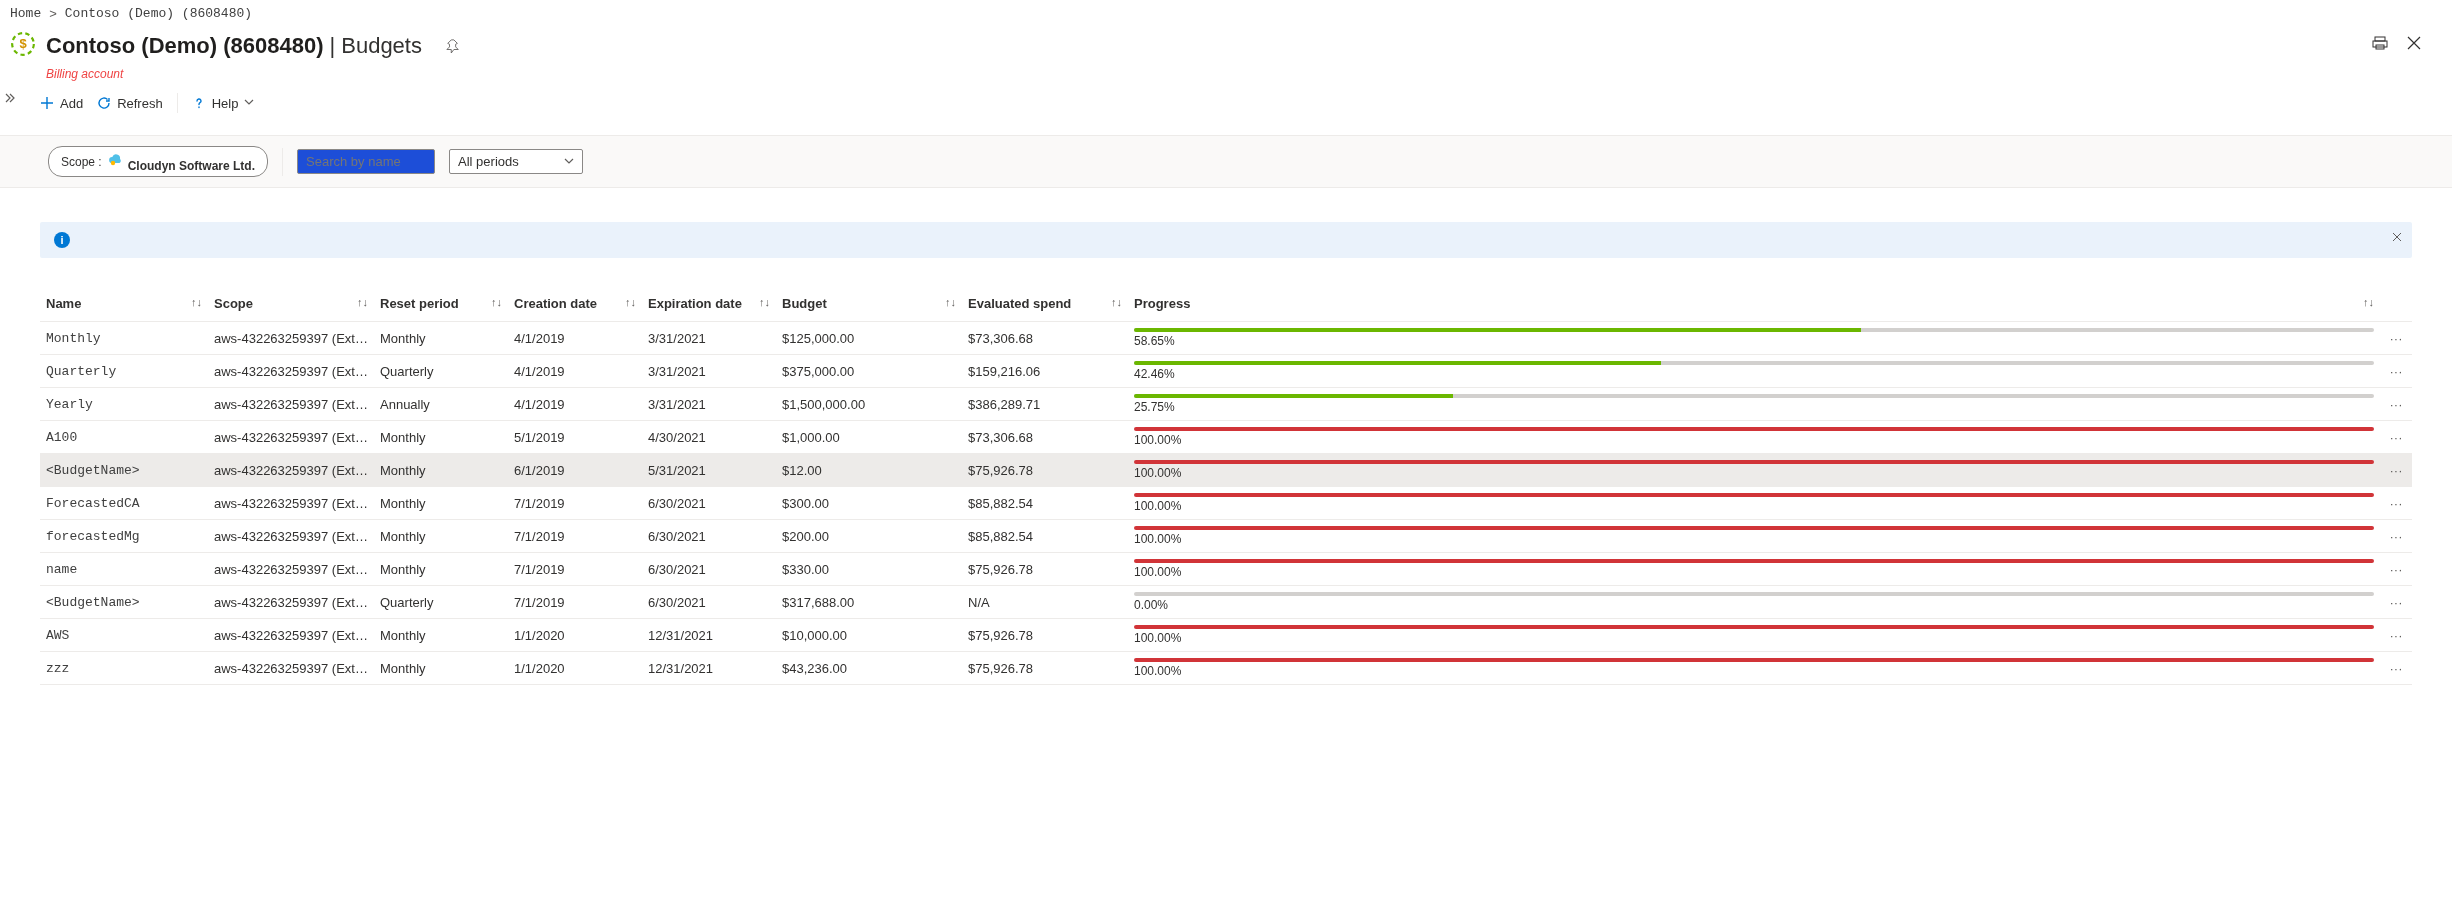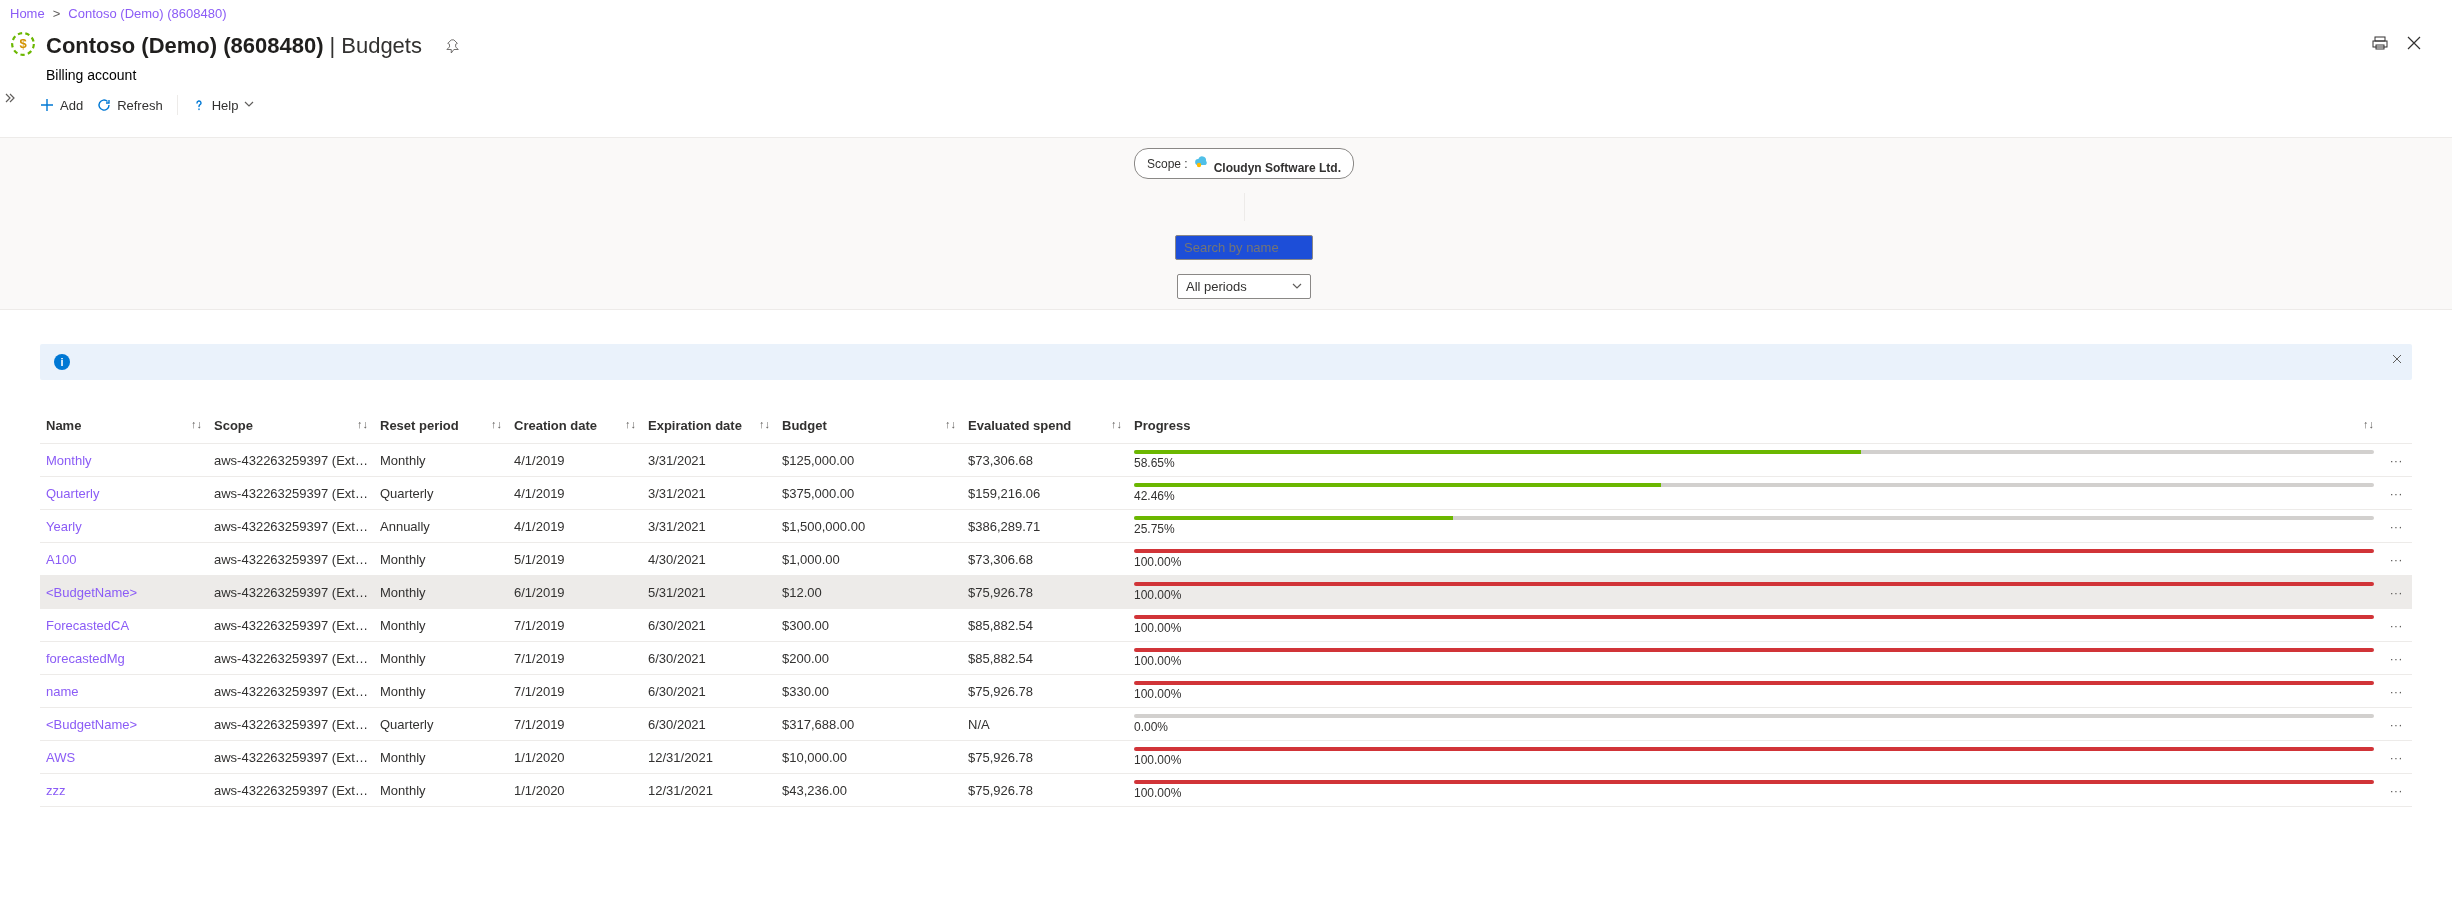--- a/index.html
+++ b/index.html
@@ -2,21 +2,21 @@
 <html><head>
 <meta charset="utf-8">
 <style>
   * { box-sizing: border-box; margin: 0; padding: 0; }
   body {
     font-family: "Segoe UI", -apple-system, BlinkMacSystemFont, sans-serif;
     font-size: 13px;
     color: #323130;
     background: #fff;
   }
-  a { color: #8b5cf6; text-decoration: none; cursor: pointer; }
+  a { color: #404040; text-decoration: none; cursor: pointer; font-family: Liberation Mono, monospace; }
 
   
   .breadcrumb {
     display: flex;
     align-items: center;
     gap: 8px;
     padding: 6px 10px 2px 10px;
     font-size: 13px;
   }
   .breadcrumb .sep { color: #605e5c; }
@@ -30,21 +30,21 @@
   .header-icon {
     width: 26px; height: 26px; margin-right: 10px; margin-top: 4px;
   }
   .header-icon svg { width: 26px; height: 26px; }
   .header-titles { flex: 0 0 auto; }
   .header-title {
     font-size: 22px; font-weight: 600; color: #201f1e;
     display: flex; align-items: center; gap: 6px;
   }
   .header-title .thin { font-weight: 400; color: #323130; }
-  .header-subtitle { font-size: 14px; color: #000000; margin-top: 2px; }
+  .header-subtitle { font-size: 12px; color: #ef4444; margin-top: 2px; font-style: italic; }
   .pin-btn { margin-left: 12px; color: #605e5c; cursor: pointer; padding: 6px; }
   .header-spacer { flex: 1; }
   .header-actions { display: flex; gap: 10px; padding-right: 16px; margin-top:4px;}
   .header-actions .icon-btn { width: 24px; height: 24px; display:flex;align-items:center;justify-content:center;cursor:pointer;color:#323130;}
 
   
   .expand-chevron {
     position: absolute; left: 4px; top: 92px; color: #605e5c; cursor:pointer;
   }
 
@@ -57,21 +57,20 @@
   .tb-btn { display: flex; align-items: center; gap: 6px; cursor: pointer; color: #323130; font-size: 13px; }
   .tb-btn .ico { color: #0078d4; display:inline-flex; }
   .tb-sep { width:1px; height:20px; background:#edebe9; }
 
   
   .filterbar {
     display:flex; align-items:center; gap: 14px;
     padding: 10px 12px 10px 48px;
     border-bottom: 1px solid #edebe9;
     background: #faf9f8;
-    flex-direction: column;
   }
   .scope-pill {
     display:flex; align-items:center; gap:6px;
     border:1px solid #8a8886; border-radius: 14px;
     padding: 3px 12px; font-size: 12px; background:#fff; cursor:pointer;
   }
   .scope-pill .scope-value { font-weight:600;margin-top:9px; }
   .filter-sep { width:1px; height:28px; background:#edebe9; }
   .search-input {
     border:1px solid #8a8886; border-radius:2px; padding: 4px 8px; font-size:13px;

